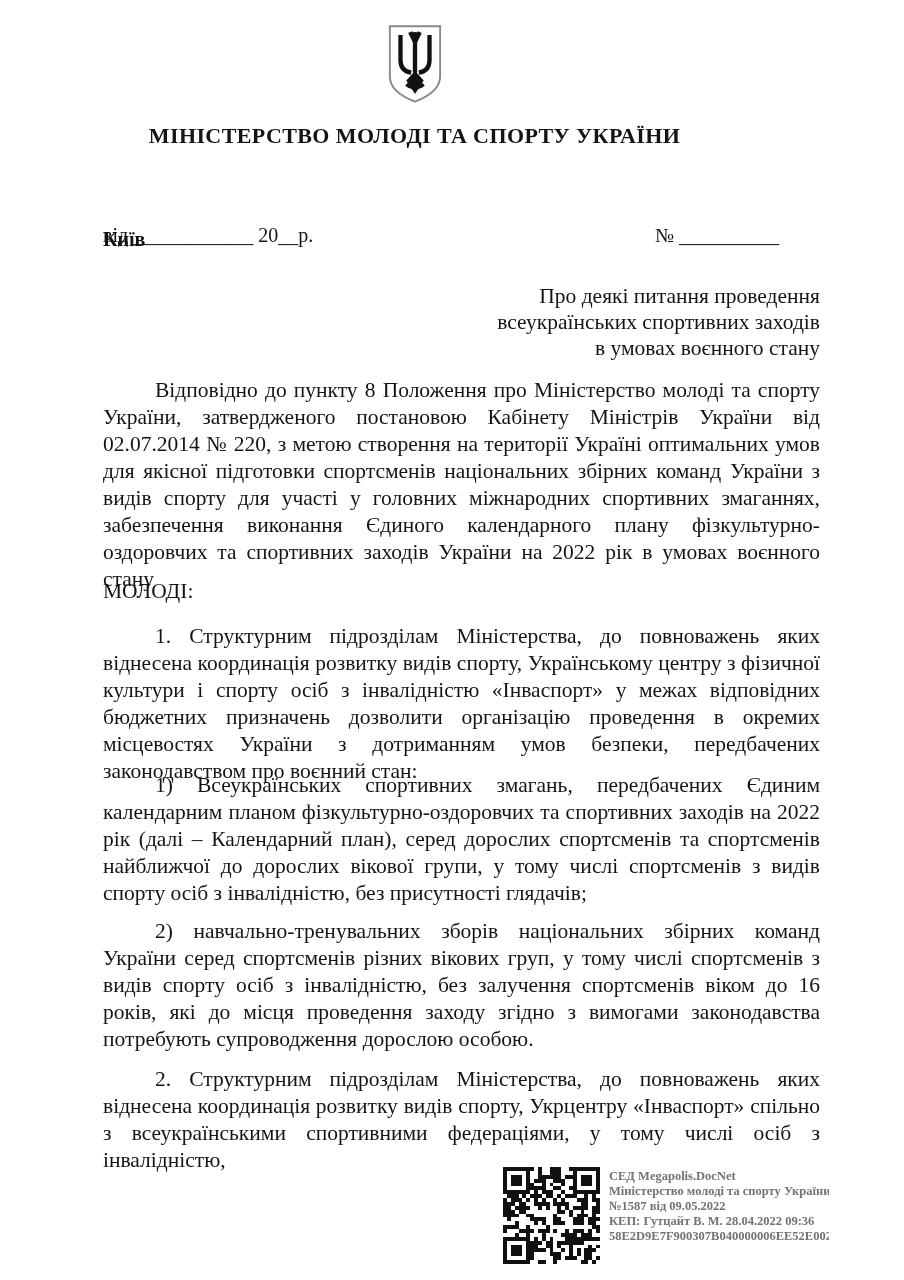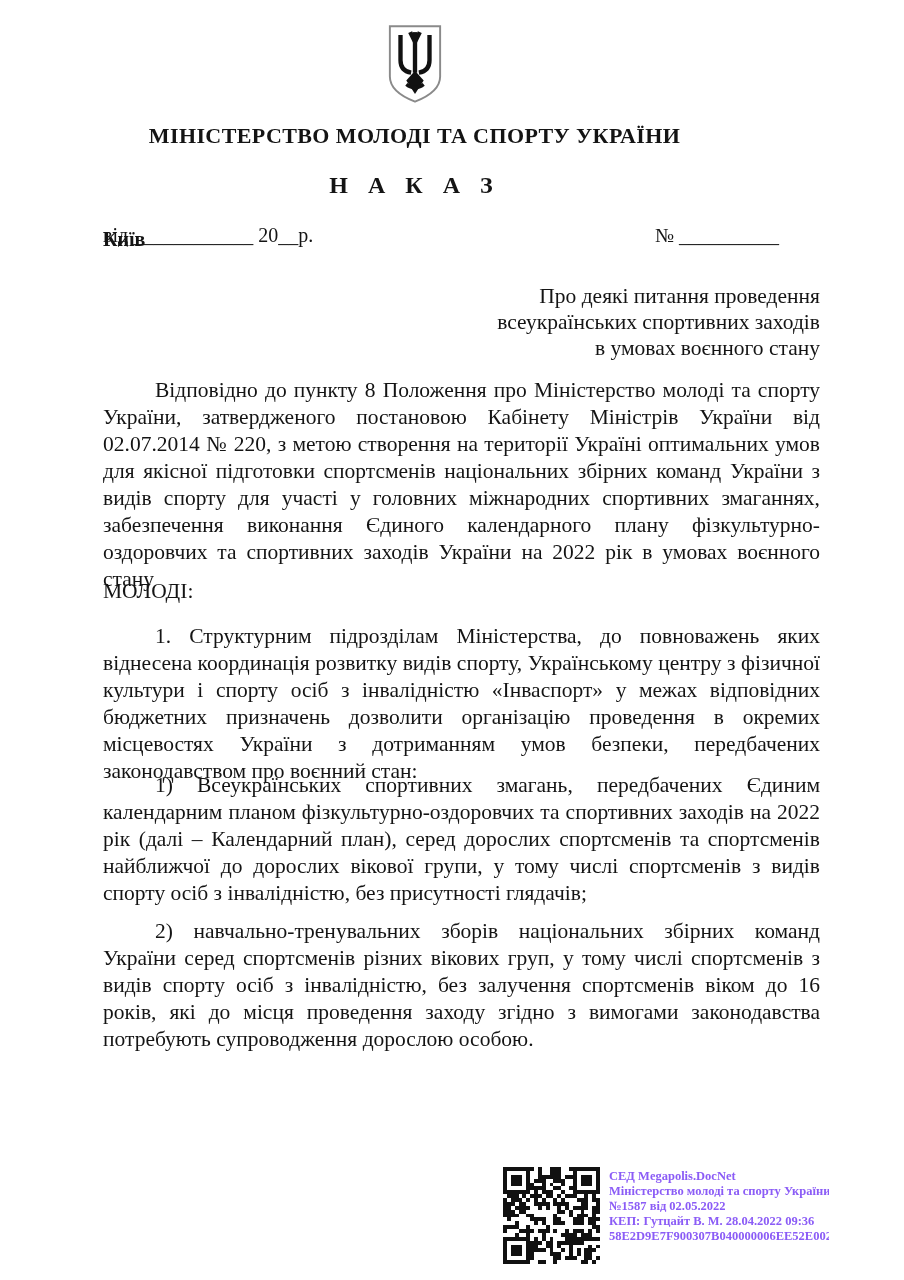--- a/index.html
+++ b/index.html
@@ -30,21 +30,21 @@
   .nakazuyu  { top:578px; text-indent:0; }
   .item-1    { top:623px; }
   .item-1a   { top:732px;margin-top:40px; }
   .item-2a   { top:918px; }
   .item-2    { top:1066px; }
   .stamp {
     position:absolute; left:503px; top:1167px;
     display:flex; align-items:flex-start; gap:9px;
   }
   .stamp-text {
-    font-size:12.5px; line-height:15px; font-weight:bold; color:#8b5cf6;
+    font-size:12.5px; line-height:15px; font-weight:bold; color:#737373;
     padding-top:2px; white-space:nowrap;
   }
   .stamp-text div { white-space:nowrap; }
 </style>
 </head>
 <body>
 
 <div class="page">
 
   <div class="emblem">
@@ -53,39 +53,39 @@
       <path d="M25,8 l5,10 l5,-10" fill="none" stroke="#111" stroke-width="4.5"></path>
       <path d="M30,8 V50" fill="none" stroke="#111" stroke-width="4.5"></path>
       <path d="M15,11 v26 q0,11 11,13" fill="none" stroke="#111" stroke-width="4.5"></path>
       <path d="M45,11 v26 q0,11 -11,13" fill="none" stroke="#111" stroke-width="4.5"></path>
       <path d="M30,48 l-9,10 9,14 9,-14 z" fill="#111"></path>
       <path d="M21,62 q9,7 18,0" fill="none" stroke="#111" stroke-width="3.5"></path>
     </svg>
   </div>
 
   <div class="ministry">МІНІСТЕРСТВО МОЛОДІ ТА СПОРТУ УКРАЇНИ</div>
-  <div class="order-title">Н А К А З</div>
 
   <div class="dateline">
     <span class="d-from">від ____________ 20__р.</span>
     <span class="d-city">Київ</span>
     <span class="d-num">№ __________</span>
   </div>
 
   <div class="col subject">Про деякі питання проведення
 всеукраїнських спортивних заходів
 в умовах воєнного стану</div>
 
   <div class="col para preamble">Відповідно до пункту 8 Положення про Міністерство молоді та спорту України, затвердженого постановою Кабінету Міністрів України від 02.07.2014 № 220, з метою створення на території Україні оптимальних умов для якісної підготовки спортсменів національних збірних команд України з видів спорту для участі у головних міжнародних спортивних змаганнях, забезпечення виконання Єдиного календарного плану фізкультурно-оздоровчих та спортивних заходів України на 2022 рік в умовах воєнного стану</div>
 
   <div class="col para nakazuyu">МОЛОДІ:</div>
 
   <div class="col para item-1">1. Структурним підрозділам Міністерства, до повноважень яких віднесена координація розвитку видів спорту, Українському центру з фізичної культури і спорту осіб з інвалідністю «Інваспорт» у межах відповідних бюджетних призначень дозволити організацію проведення в окремих місцевостях України з дотриманням умов безпеки, передбачених законодавством про воєнний стан:</div>
   <div class="col para item-1a">1) Всеукраїнських спортивних змагань, передбачених Єдиним календарним планом фізкультурно-оздоровчих та спортивних заходів на 2022 рік (далі – Календарний план), серед дорослих спортсменів та спортсменів найближчої до дорослих вікової групи, у тому числі спортсменів з видів спорту осіб з інвалідністю, без присутності глядачів;</div>
   <div class="col para item-2a">2) навчально-тренувальних зборів національних збірних команд України серед спортсменів різних вікових груп, у тому числі спортсменів з видів спорту осіб з інвалідністю, без залучення спортсменів віком до 16 років, які до місця проведення заходу згідно з вимогами законодавства потребують супроводження дорослою особою.</div>
+  <div class="col para item-2">2. Структурним підрозділам Міністерства, до повноважень яких віднесена координація розвитку видів спорту, Укрцентру «Інваспорт» спільно з всеукраїнськими спортивними федераціями, у тому числі осіб з інвалідністю,</div>
 
   <div class="stamp">
     <svg id="qr" width="97" height="97" viewBox="0 0 25 25" shape-rendering="crispEdges">
         <rect width="25" height="25" fill="#fff"></rect>
         <rect x="7" y="0" width="1" height="1" fill="#111"></rect>
         <rect x="9" y="0" width="1" height="1" fill="#111"></rect>
         <rect x="12" y="0" width="1" height="1" fill="#111"></rect>
         <rect x="13" y="0" width="1" height="1" fill="#111"></rect>
         <rect x="14" y="0" width="1" height="1" fill="#111"></rect>
         <rect x="17" y="0" width="1" height="1" fill="#111"></rect>
@@ -336,19 +336,19 @@
         <rect x="18" y="0" width="7" height="7" fill="#111"></rect>
         <rect x="19" y="1" width="5" height="5" fill="#fff"></rect>
         <rect x="20" y="2" width="3" height="3" fill="#111"></rect>
         <rect x="0" y="18" width="7" height="7" fill="#111"></rect>
         <rect x="1" y="19" width="5" height="5" fill="#fff"></rect>
         <rect x="2" y="20" width="3" height="3" fill="#111"></rect>
       </svg>
     <div class="stamp-text">
       <div>СЕД Megapolis.DocNet</div>
       <div>Міністерство молоді та спорту України</div>
-      <div>№1587 від 02.05.2022</div>
+      <div>№1587 від 09.05.2022</div>
       <div>КЕП: Гутцайт В. М. 28.04.2022 09:36</div>
       <div>58E2D9E7F900307B040000006EE52E002F558E00</div>
     </div>
   </div>
 
 </div>
 
 </body></html>

